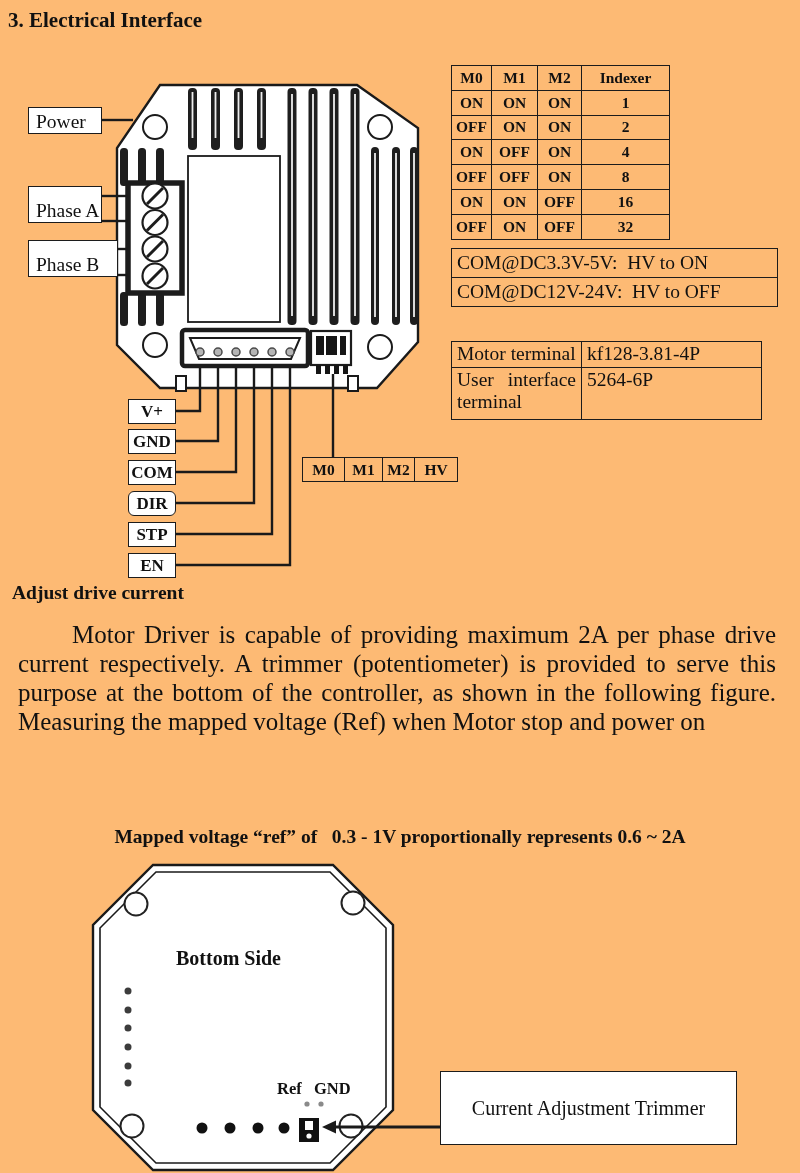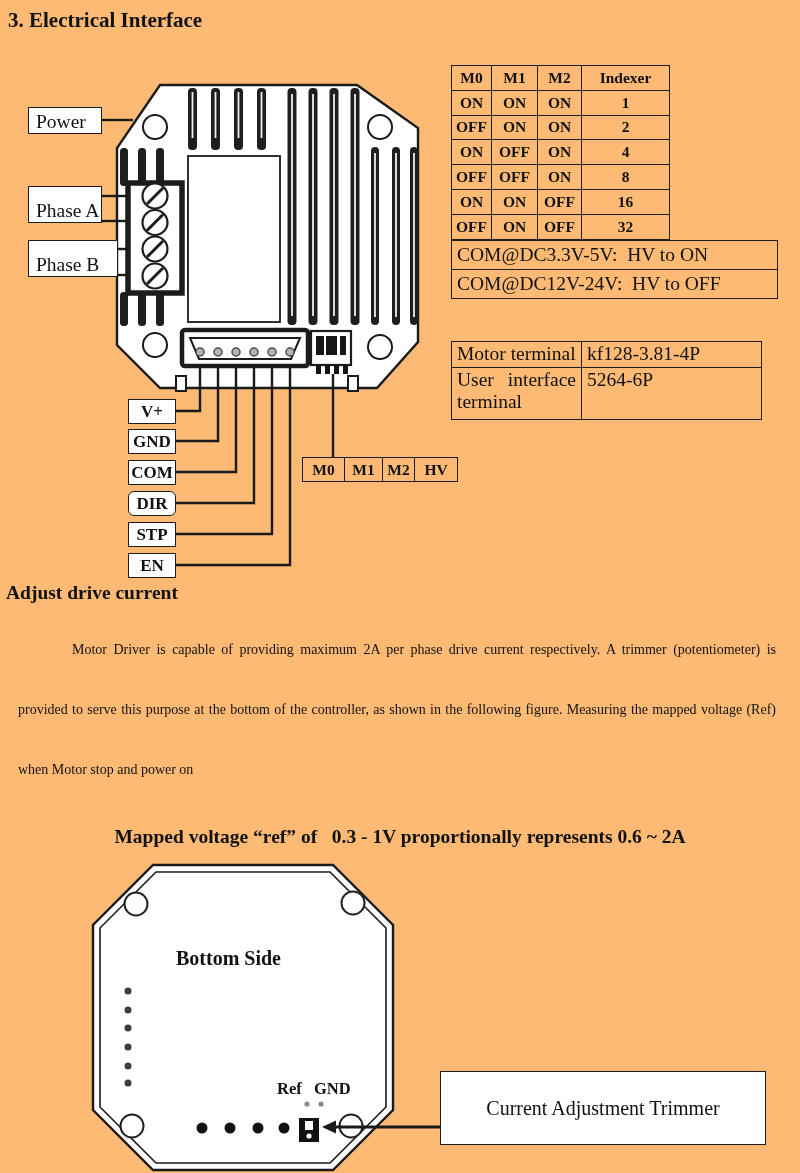--- a/index.html
+++ b/index.html
@@ -1,42 +1,42 @@
 <!DOCTYPE html>
 <html><head>
 <meta charset="utf-8">
 <style>
   html,body{margin:0;padding:0;background:#fff;}
   #page{position:relative;width:800px;height:1173px;background:#fdba74;overflow:hidden;
         font-family:"Liberation Serif", serif;color:#111;}
   .abs{position:absolute;}
   .title{font-size:21px;font-weight:bold;}
   .subhead{font-size:19.5px;font-weight:bold;}
-  .para{font-size:14px;line-height:60px;text-align:justify;text-indent:54px;}
+  .para{font-size:25px;line-height:29px;text-align:justify;text-indent:54px;}
   .mapnote{font-size:19.5px;font-weight:bold;text-align:center;white-space:pre-wrap;}
   
   .lblbox{border:1.7px solid #1c1c1c;background:#fff;display:flex;align-items:flex-end;
           font-size:19.5px;padding-left:7px;box-sizing:border-box;}
   .pinbox{width:48px;height:25px;border:1.9px solid #1c1c1c;background:#fff;display:flex;
           align-items:center;justify-content:center;font-size:17px;font-weight:bold;
           box-sizing:border-box;}
   
   table{border-collapse:collapse;}
   .idx{font-size:15.5px;font-weight:bold;table-layout:fixed;}
   .idx td{border:1.8px solid #1c1c1c;text-align:center;height:23.8px;padding:0;}
   .com{font-size:19.5px;table-layout:fixed;}
   .com td{border:1.8px solid #1c1c1c;height:28px;padding:0 0 0 5px;white-space:pre;}
   .term{font-size:19.5px;table-layout:fixed;}
   .term td{border:1.8px solid #1c1c1c;padding:1px 5px 0 5px;vertical-align:top;}
   .term .just{text-align:justify;}
   .cfg{font-size:15.5px;font-weight:bold;table-layout:fixed;}
   .cfg td{border:1.8px solid #1c1c1c;text-align:center;height:23px;padding:0;}
   .bside{font-size:20px;font-weight:bold;}
   .refgnd{font-size:16.5px;font-weight:bold;}
-  .trimbox{width:326px;height:74px;border:1.7px solid #1c1c1c;background:#fff;display:flex;
+  .trimbox{width:297px;height:74px;border:1.7px solid #1c1c1c;background:#fff;display:flex;
            align-items:center;justify-content:center;font-size:20px;box-sizing:border-box;}
 </style>
 </head>
 <body>
 
 <div id="page">
 
   <div class="abs title" style="left:8px;top:8px;">3. Electrical Interface</div>
 
   <svg class="abs" style="left:0;top:60px;" width="460" height="530" viewBox="0 60 460 530">
@@ -242,21 +242,21 @@
     </tr>
     <tr>
       <td>OFF</td>
       <td>ON</td>
       <td>OFF</td>
       <td>32</td>
     </tr>
   </tbody>
     </table>
 
-  <table class="abs com" style="left:451px;top:240px;">
+  <table class="abs com" style="left:451px;top:248px;">
     <colgroup>
         <col style="width:326px">
       </colgroup>
     <tbody>
         <tr>
       <td>COM@DC3.3V-5V:  HV to ON</td>
         </tr>
     <tr>
       <td>COM@DC12V-24V:  HV to OFF</td>
         </tr>
@@ -273,21 +273,21 @@
       <td style="height:24px;">Motor terminal</td>
       <td>kf128-3.81-4P</td>
     </tr>
     <tr>
       <td class="just" style="height:50px;">User interface terminal</td>
       <td>5264-6P</td>
     </tr>
   </tbody>
     </table>
 
-  <div class="abs subhead" style="left:6px;top:582px;">Adjust drive current</div>
+  <div class="abs subhead" style="left:12px;top:582px;">Adjust drive current</div>
 
   <div class="abs para" style="left:18px;top:620px;width:758px;">Motor Driver is capable of providing maximum 2A per phase drive current respectively. A trimmer (potentiometer) is provided to serve this purpose at the bottom of the controller, as shown in the following figure. Measuring the mapped voltage (Ref) when Motor stop and power on</div>
 
   <div class="abs mapnote" style="left:0;top:826px;width:800px;">Mapped voltage “ref” of   0.3 - 1V proportionally represents 0.6 ~ 2A</div>
 
   <svg class="abs" style="left:60px;top:860px;" width="390" height="313" viewBox="60 860 390 313">
     <g fill="#fff" stroke="#1a1a1a">
       <polygon stroke-width="2.4" points="153,865 333,865 393,925 393,1110 333,1170 153,1170 93,1110 93,925"></polygon>
       <polygon stroke-width="1.6" fill="none" points="156,872 330,872 386,928 386,1107 330,1163 156,1163 100,1107 100,928"></polygon>
     </g>

